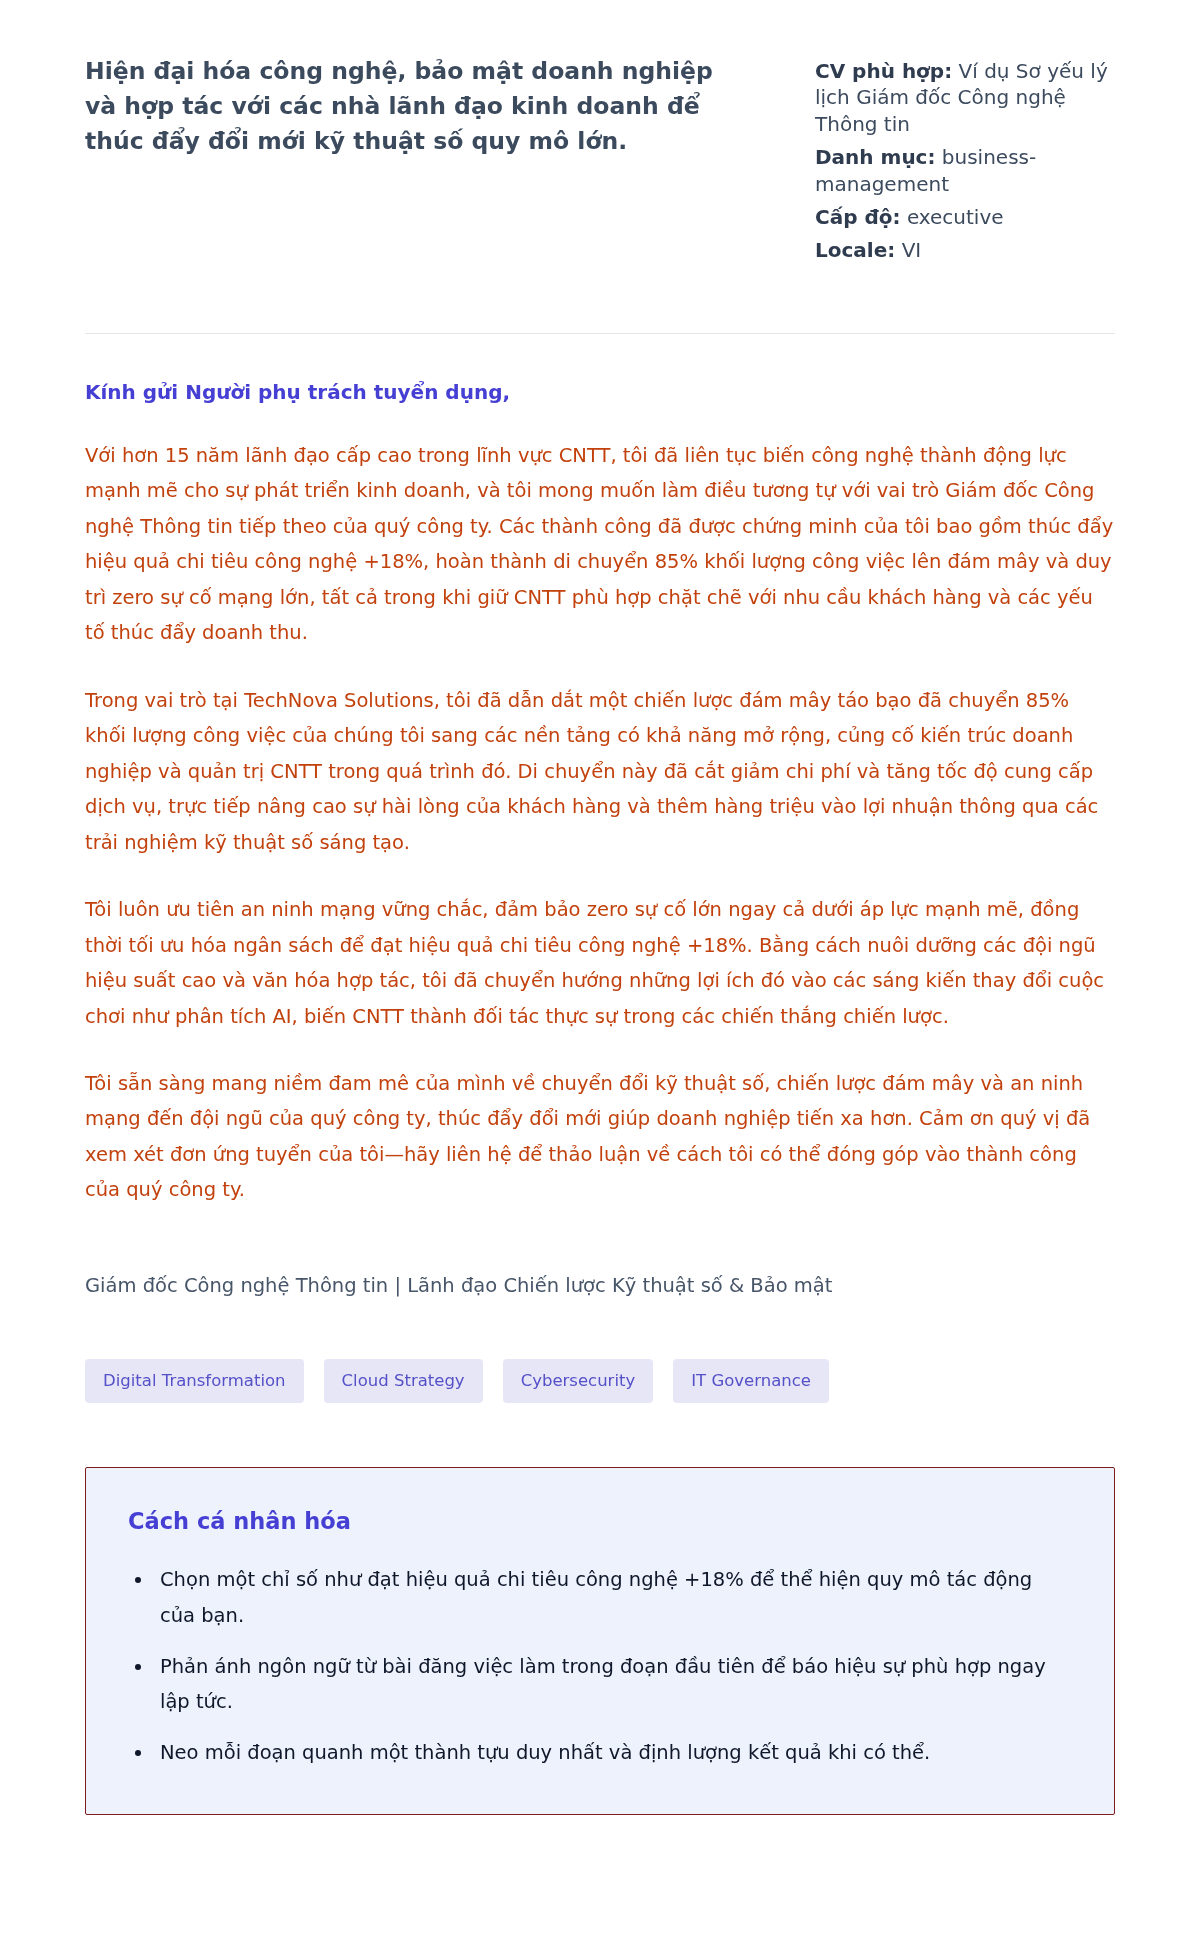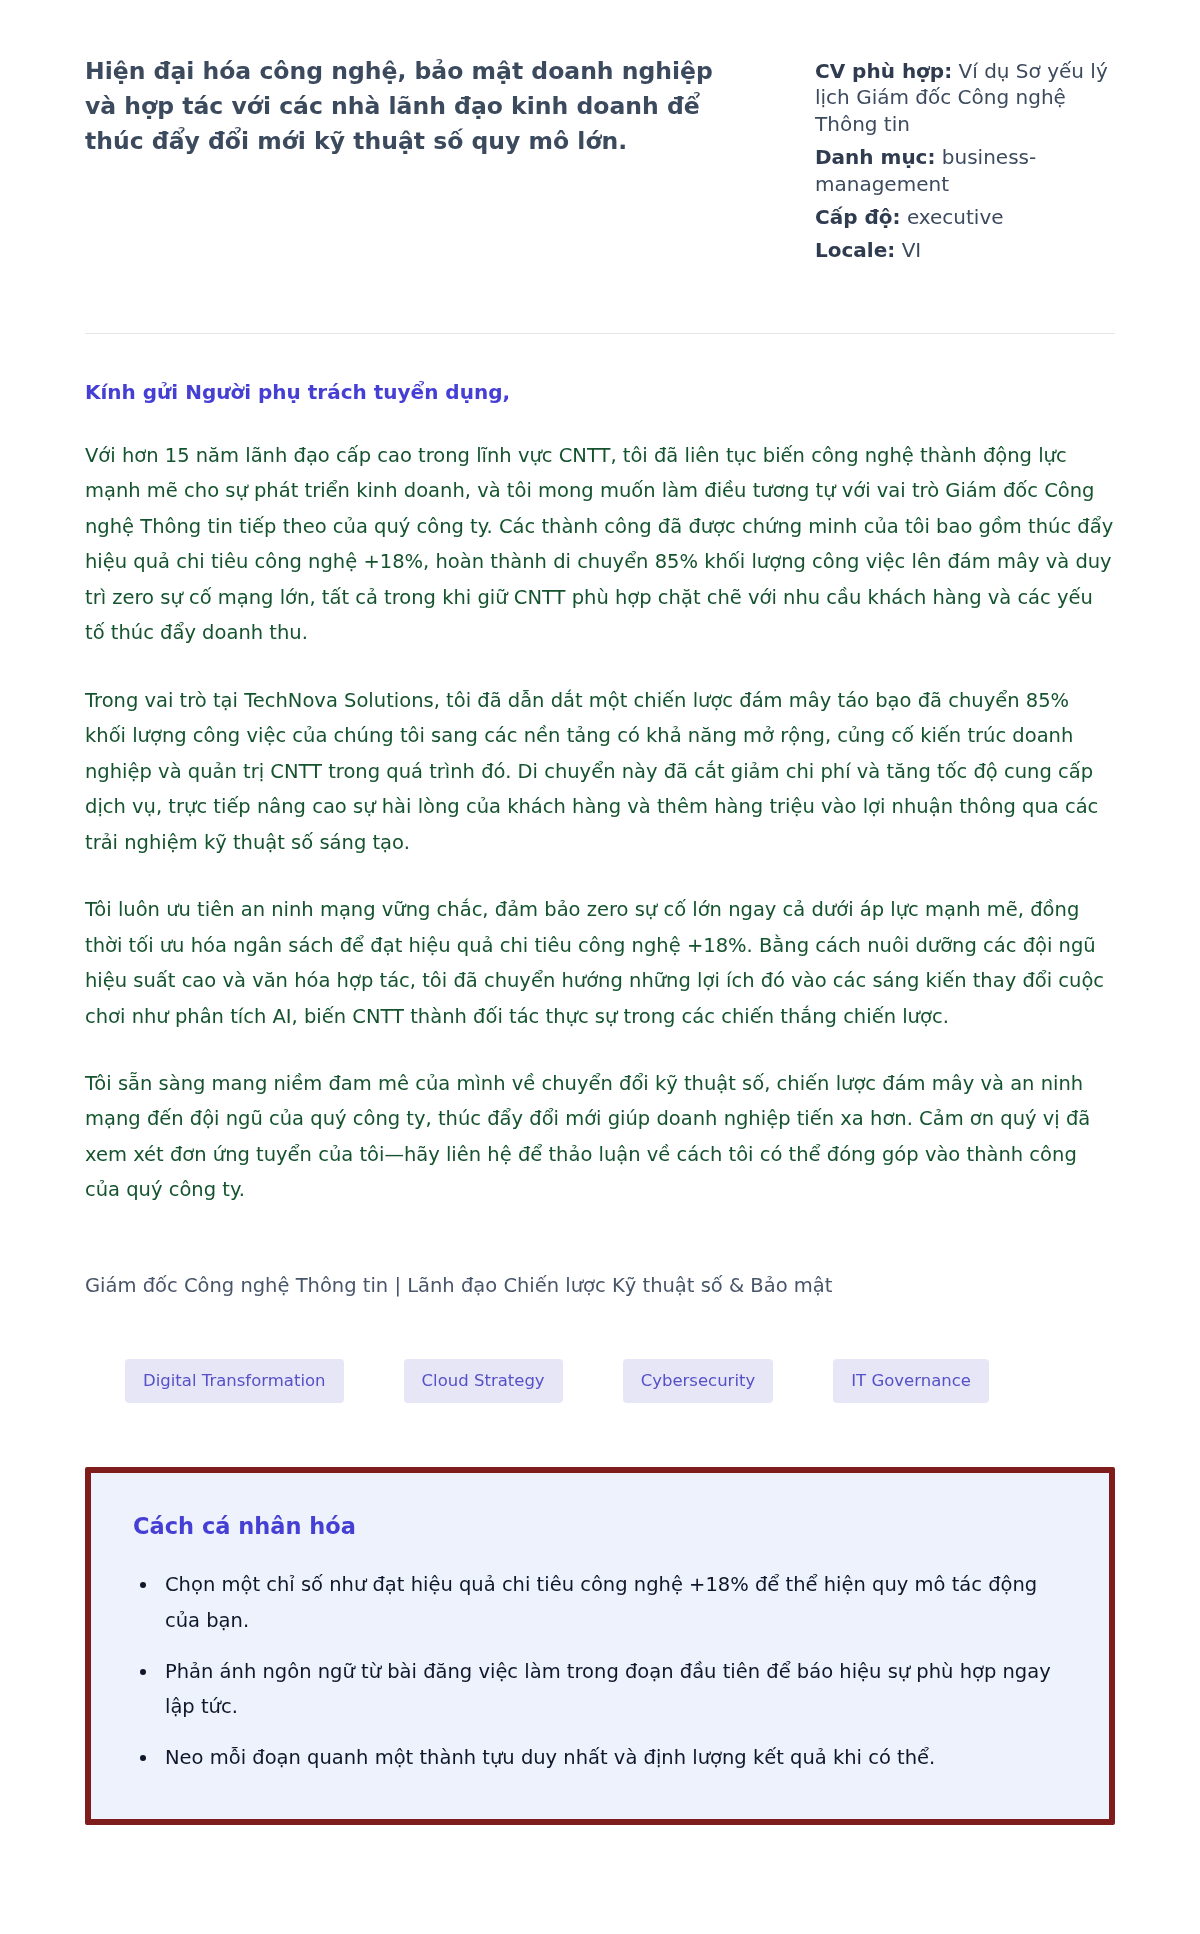--- a/index.html
+++ b/index.html
@@ -59,21 +59,21 @@
   .letter { margin-top: 46px; }
   .greeting {
     font-size: 20px;
     font-weight: bold;
     color: #463fd4;
     margin-bottom: 34px;
   }
   .letter p {
     font-size: 19.5px;
     line-height: 1.82;
-    color: #14532d;
+    color: #c2410c;
     margin-bottom: 32px;
   }
   .letter p:last-of-type { margin-bottom: 0; }
 
   .signature { margin-top: 66px; }
   .signature-name {
     font-size: 20.5px;
     font-weight: bold;
     color: #1e293b;
   }
@@ -91,28 +91,27 @@
     gap: 20px;
   }
   .tag-chip {
     background: #e6e6f7;
     color: #5550c8;
     font-size: 16.5px;
     line-height: 1;
     padding: 14px 18px;
     border-radius: 4px;
     white-space: nowrap;
-    margin-left: 40px;
   }
 
   
   .tips-box {
     margin-top: 64px;
     background: #edf2fc;
-    border: 6px solid #7f1d1d;
+    border: 1px solid #7f1d1d;
     border-radius: 2px;
     padding: 40px 42px 44px 42px;
   }
   .tips-heading {
     font-size: 22.5px;
     font-weight: bold;
     color: #463fd4;
   }
   .tips-list {
     margin-top: 28px;

